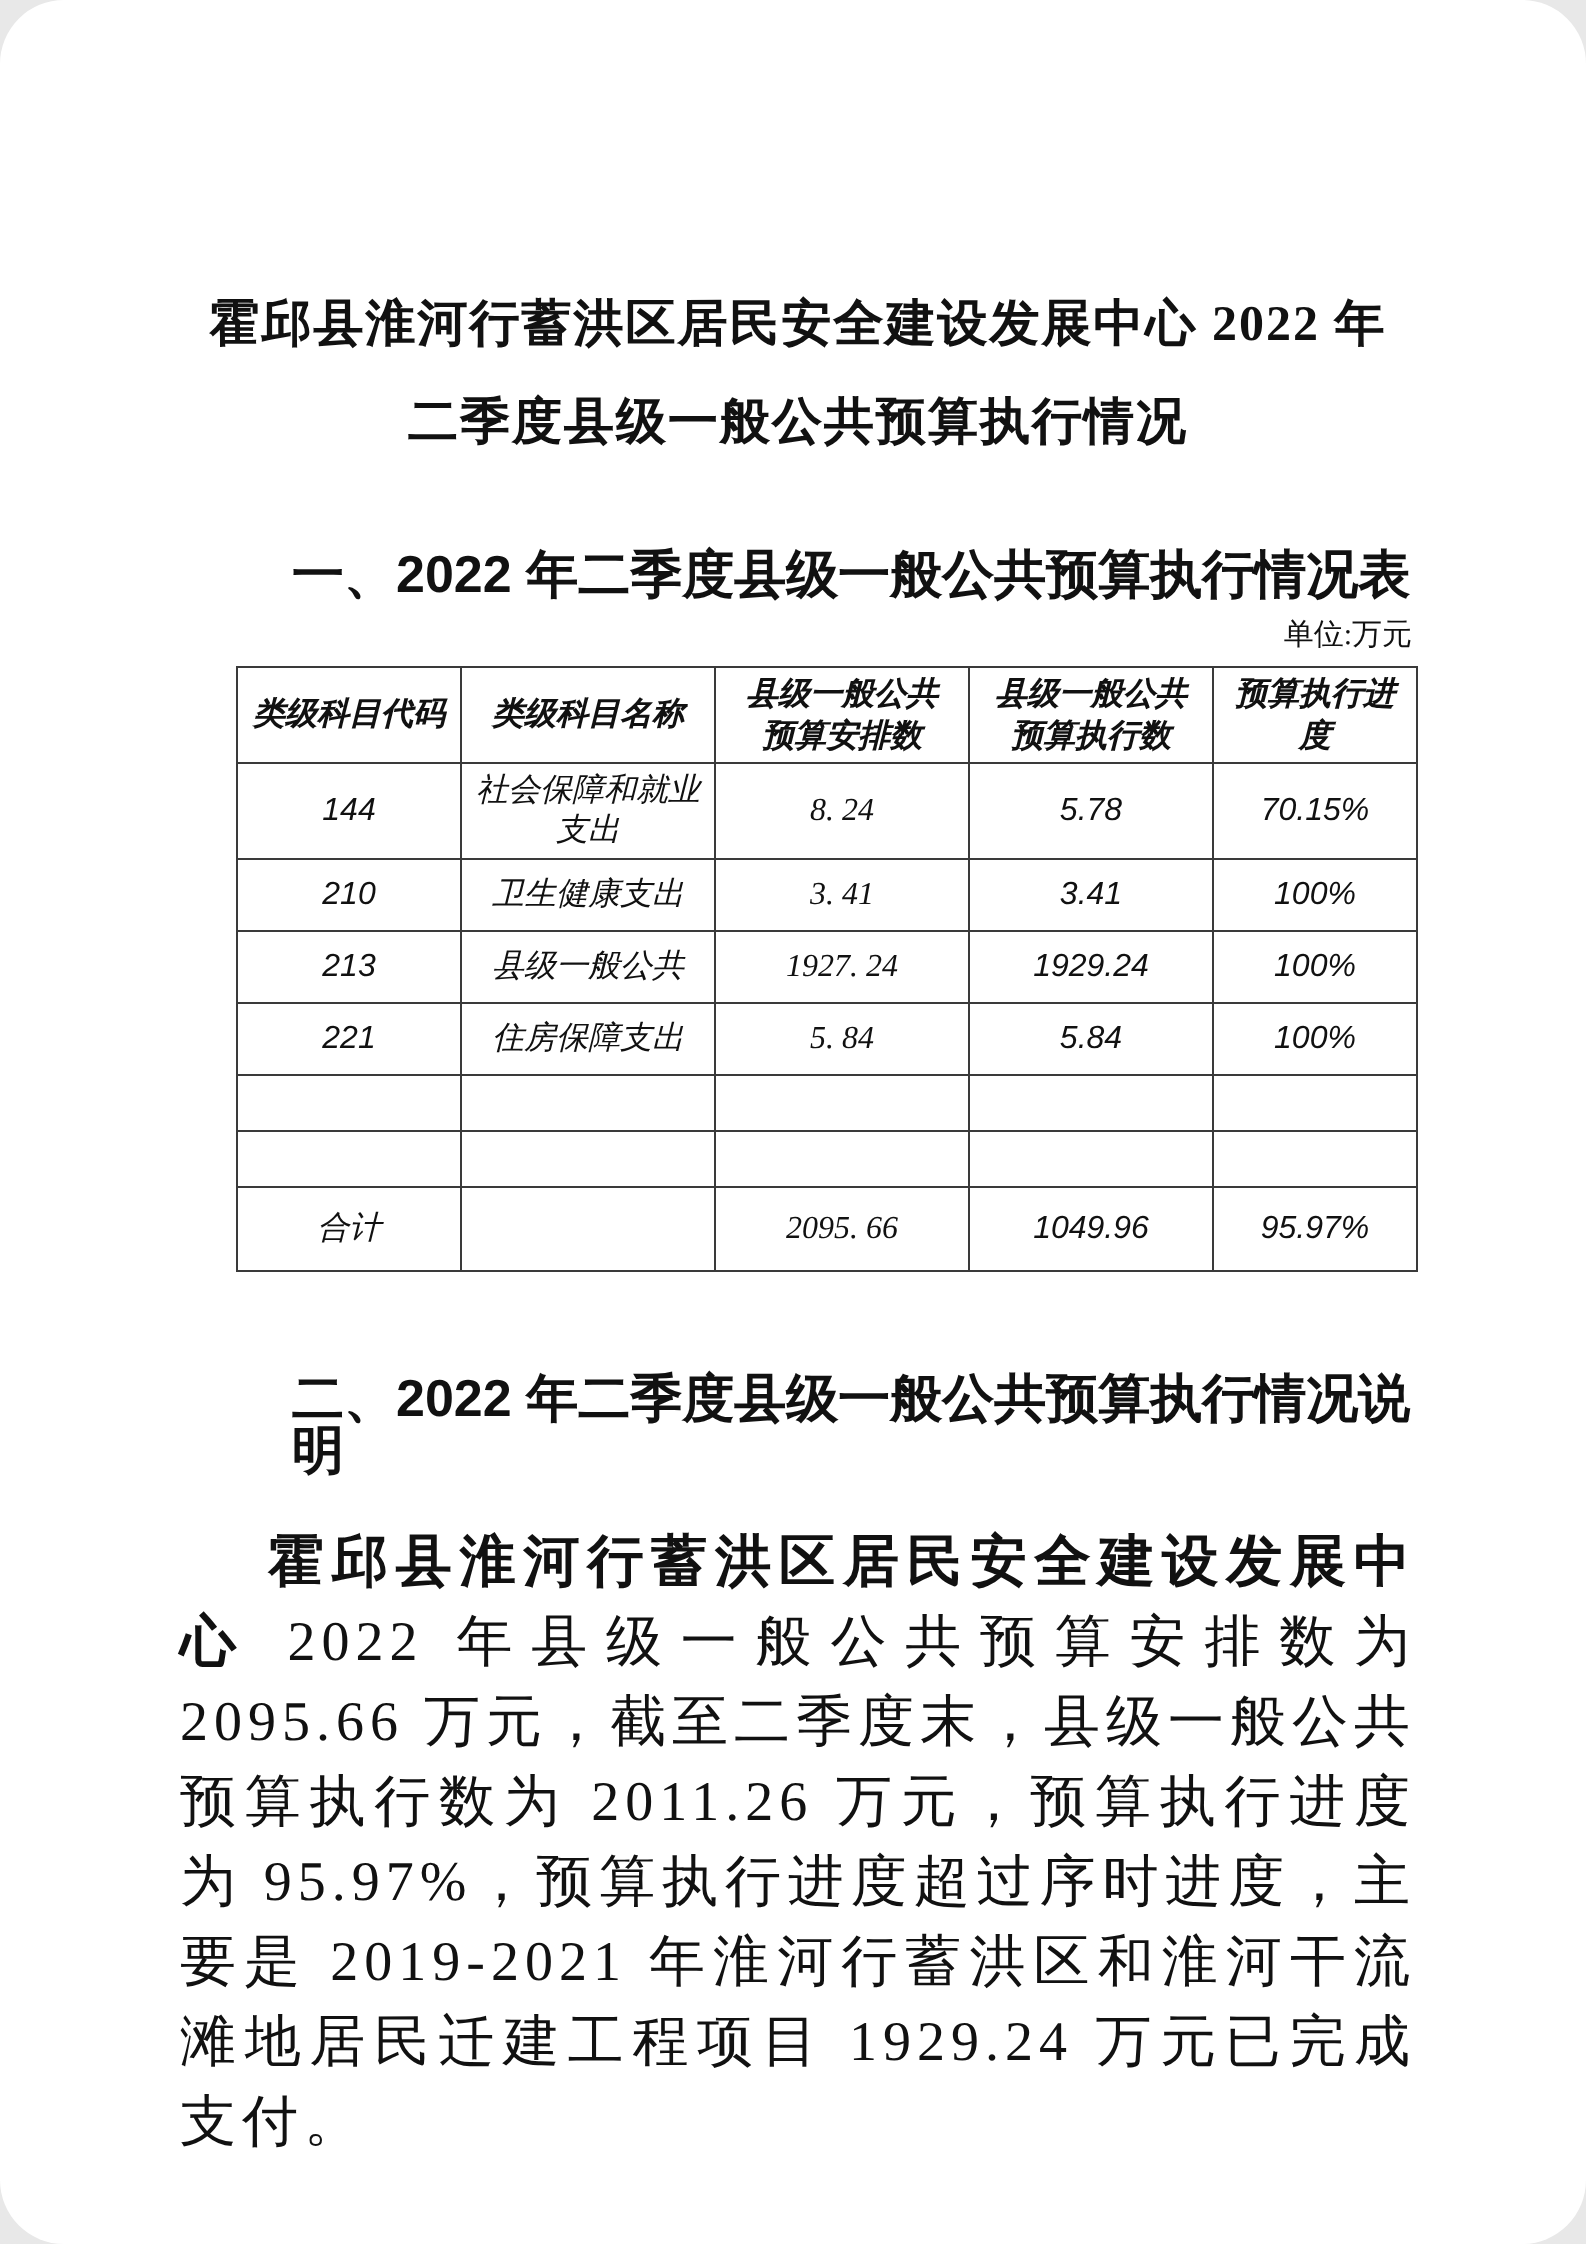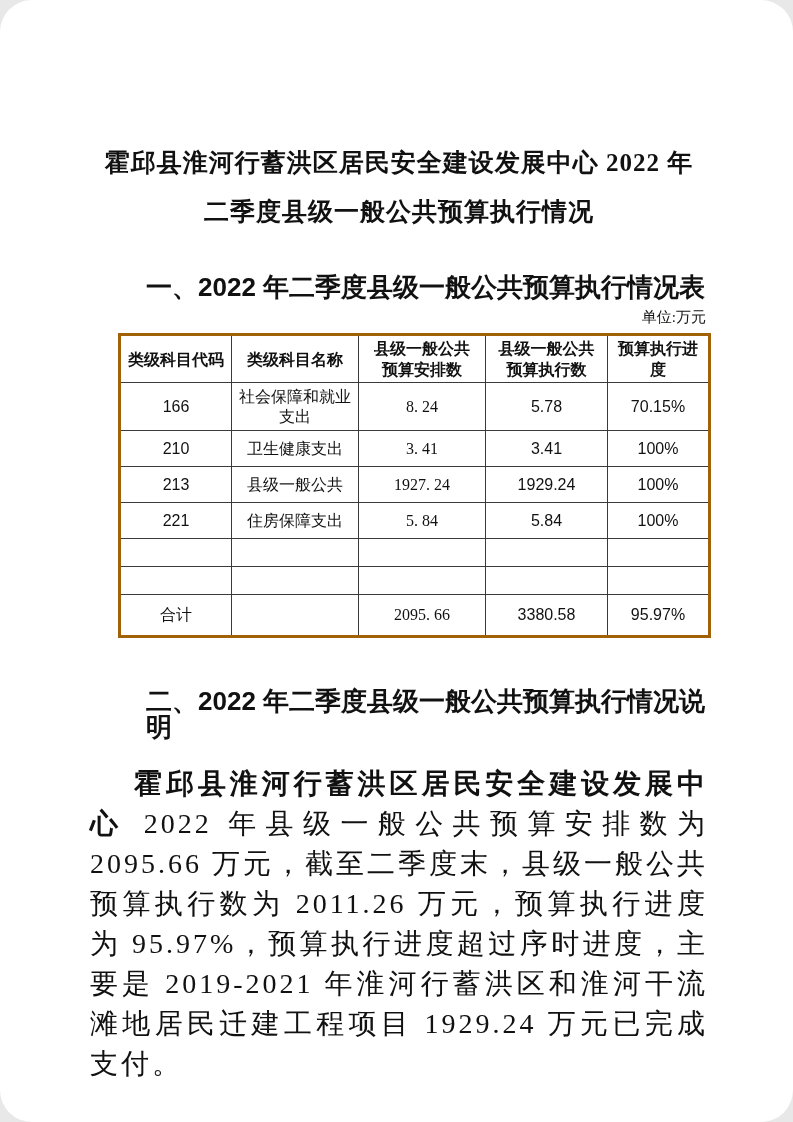--- a/index.html
+++ b/index.html
@@ -46,21 +46,22 @@
     font-size: 15px;
     font-family: "Liberation Serif", serif;
     padding-right: 2px;
   }
   table.budget {
     margin-top: 6px;
     margin-left: 28px;
     border-collapse: collapse;
     table-layout: fixed;
     width: 590px;
-    border: 3px solid #a16207;
+    border: 1px solid #a16207;
+    font-style: italic;
   }
   table.budget th, table.budget td {
     border: 1px solid #3a3a3a;
     text-align: center;
     vertical-align: middle;
     padding: 2px 3px;
     overflow: hidden;
   }
   table.budget thead tr { height: 48px; }
   table.budget th {
@@ -124,21 +125,21 @@
           <th>类级科目名称</th>
           <th>县级一般公共
 预算安排数</th>
           <th>县级一般公共
 预算执行数</th>
           <th>预算执行进度</th>
         </tr>
       </thead>
       <tbody>
         <tr class="row-tall">
-          <td>166</td>
+          <td>144</td>
           <td>社会保障和就业支出</td>
           <td>8. 24</td>
           <td>5.78</td>
           <td>70.15%</td>
         </tr>
         <tr>
           <td>210</td>
           <td>卫生健康支出</td>
           <td>3. 41</td>
           <td>3.41</td>
@@ -169,21 +170,21 @@
           <td></td>
           <td></td>
           <td></td>
           <td></td>
           <td></td>
         </tr>
         <tr class="row-total">
           <td>合计</td>
           <td></td>
           <td>2095. 66</td>
-          <td>3380.58</td>
+          <td>1049.96</td>
           <td>95.97%</td>
         </tr>
       </tbody>
     </table>
 
     <div class="section-heading h2">二、2022 年二季度县级一般公共预算执行情况说明</div>
 
     <p class="body-paragraph"><span class="org-bold">霍邱县淮河行蓄洪区居民安全建设发展中心</span><span> 2022 年县级一般公共预算安排数为 2095.66 万元，截至二季度末，县级一般公共预算执行数为 2011.26 万元，预算执行进度为 95.97%，预算执行进度超过序时进度，主要是 2019-2021 年淮河行蓄洪区和淮河干流滩地居民迁建工程项目 1929.24 万元已完成支付。</span></p>
 
   </div>

